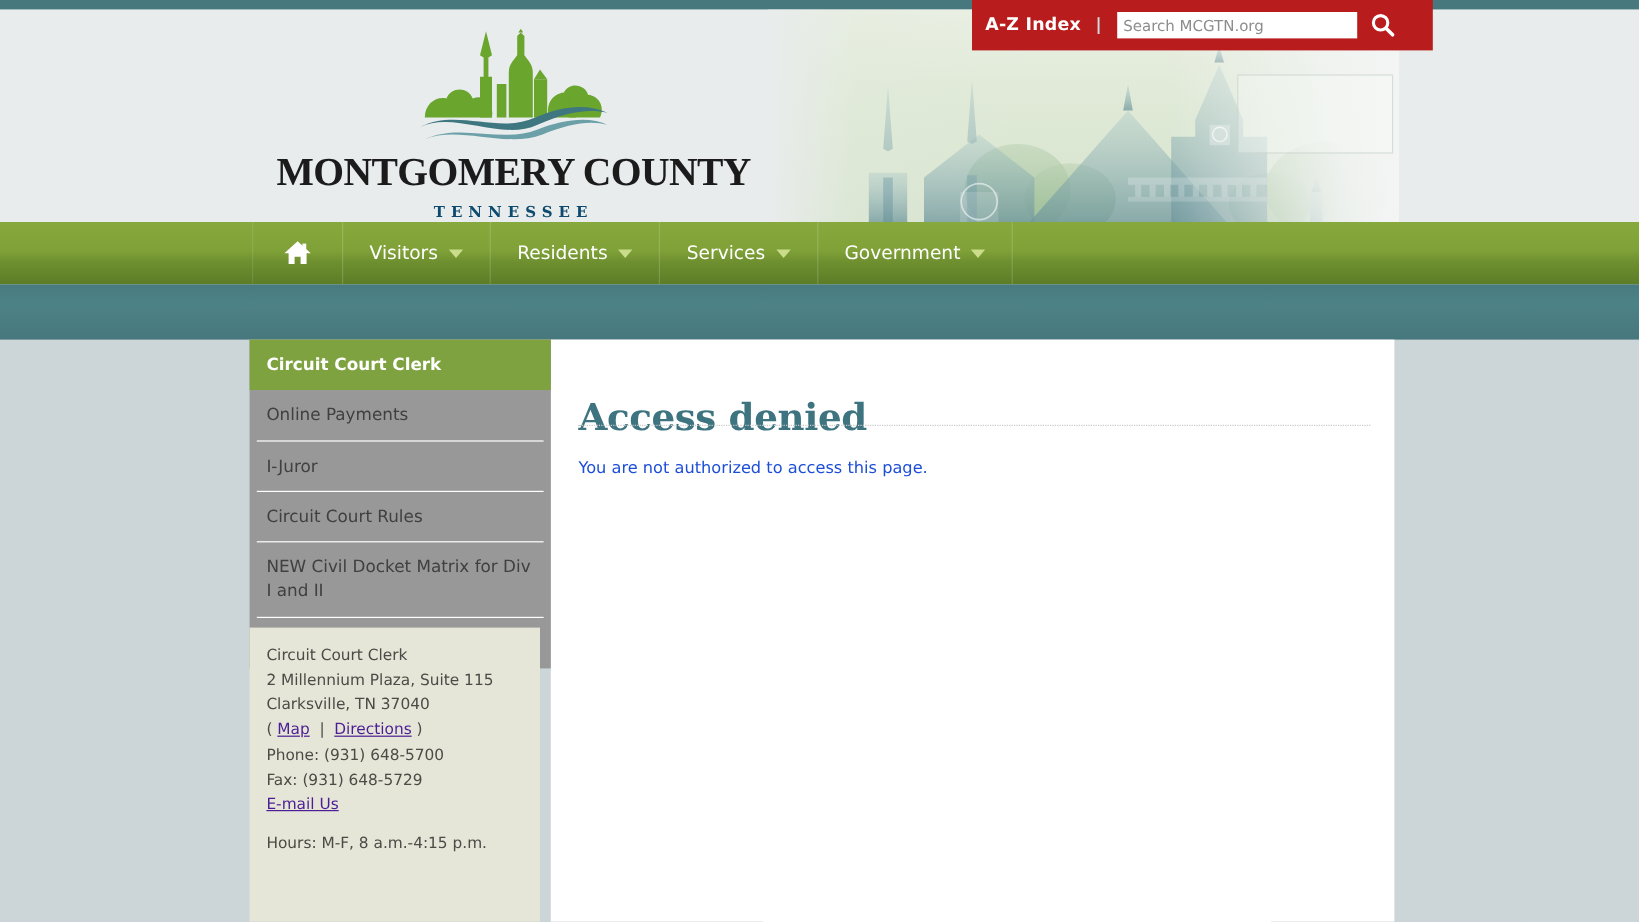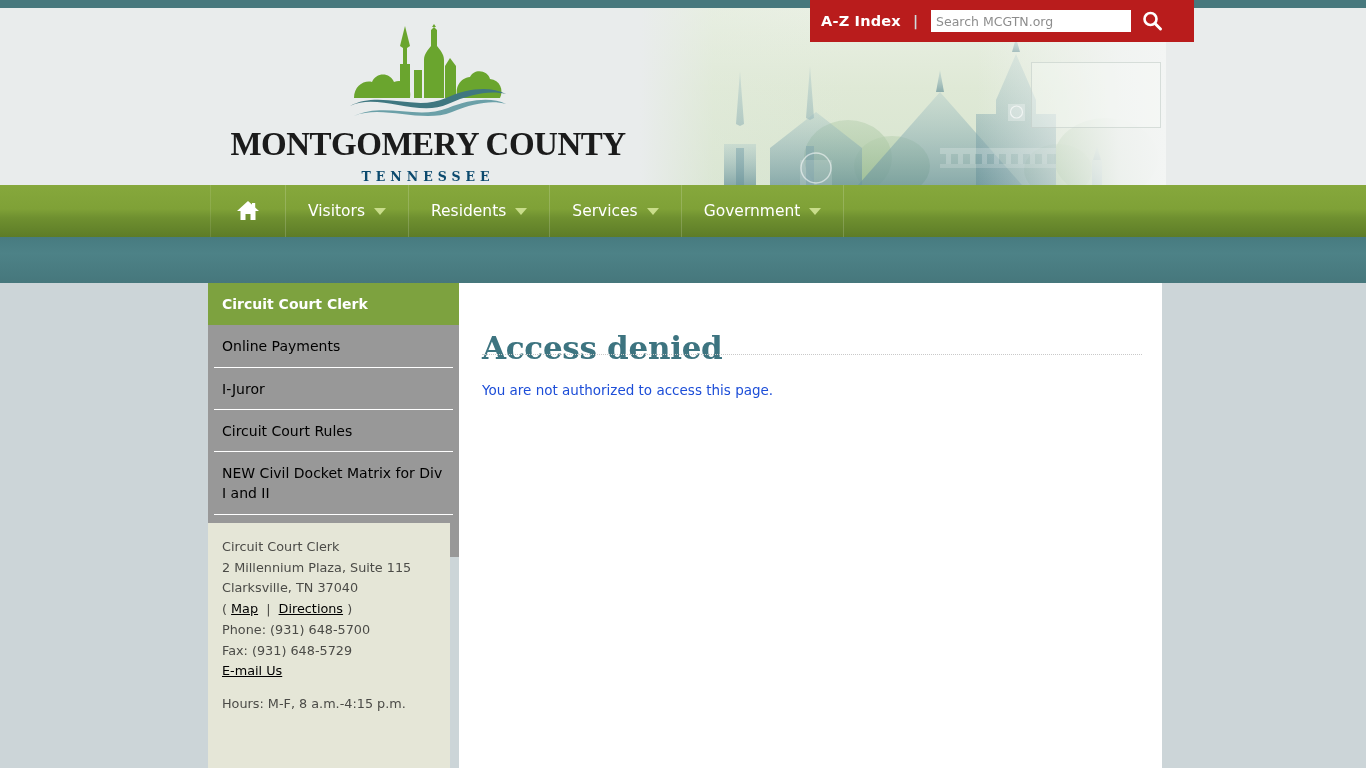--- a/index.html
+++ b/index.html
@@ -137,38 +137,38 @@
     position: absolute; top: 83px; left: 23px;
     font-size: 13.5px; color: #1d4ed8; line-height: 1.5;
   }
 
   
   #sidebar { position: absolute; top: 283px; left: 208px; width: 202px; height: 485px; }
   #side-nav { position: absolute; top: 0; left: 0; width: 251px; background: #989898; }
   .side-item {
     position: relative;
     padding: 11px 14px 11px 14px;
-    color: #000000; font-size: 14px; cursor: pointer;
+    color: #404040; font-size: 14px; cursor: pointer;
     line-height: 1.45;
   }
   .side-item .sep {
     position: absolute; left: 6px; right: 6px; bottom: 0; height: 1px;
     background: #ffffff;
   }
   .side-item.active {
     background: #7da23f; font-weight: bold; color: #ffffff;
   }
   .side-item.active .sep { background: transparent; }
   #side-contact {
     position: absolute; top: 240px; left: 0; width: 242px; height: 245px;
     background: #e5e6d7;
     padding: 14px 16px 0 14px;
     color: #4b4b47; font-size: 12.8px; line-height: 1.62;
   }
-  #side-contact a { color: #000000; text-decoration: underline; }
+  #side-contact a { color: #4c1d95; text-decoration: underline; }
   #side-contact .gap { height: 12px; }
   #side-contact .sep-pipe { padding: 0 4px; }
 </style>
 </head>
 <body>
 
 <div id="top-strip"></div>
 
 <div id="header">
 

